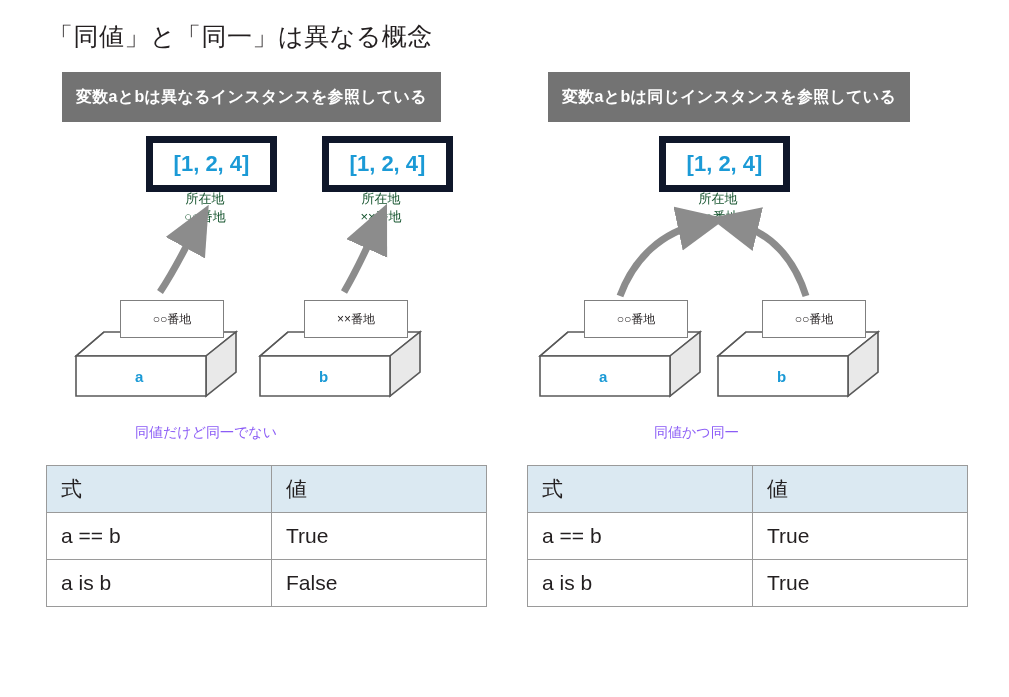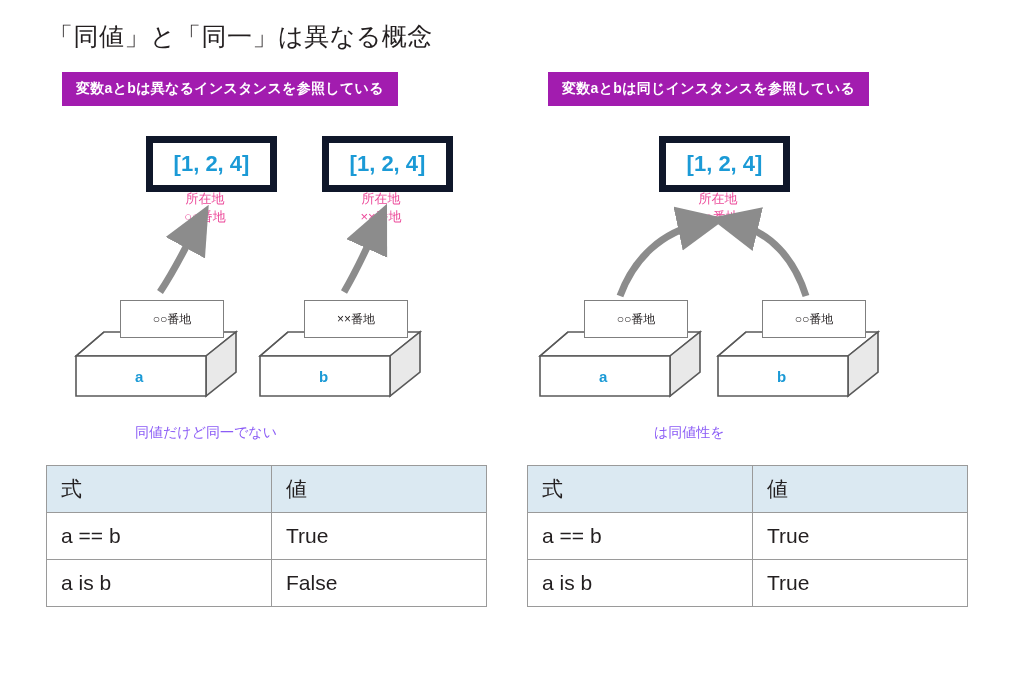--- a/index.html
+++ b/index.html
@@ -26,27 +26,27 @@
     top: 20px;
     font-size: 25px;
     letter-spacing: 0.5px;
     color: #231f20;
     white-space: nowrap;
   }
 
   
   .hdr-bar {
     position: absolute;
-    background: #a21caf;
+    background: #737373;
     color: #ffffff;
-    font-size: 14px;
+    font-size: 16px;
     font-weight: bold;
     display: flex;
     align-items: center;
-    padding: 4px 14px;
+    padding: 12px 14px;
     height: 26px;
     white-space: nowrap;
     letter-spacing: 0.3px;
   }
   #hdr-left  { left: 62px;  top: 72px; }
   #hdr-right { left: 540px; top: 72px; margin-left: 8px; }
 
   
   .val-box {
     position: absolute;
@@ -60,21 +60,21 @@
     justify-content: center;
     white-space: nowrap;
   }
 
   
   .addr-label {
     position: absolute;
     font-size: 13px;
     line-height: 1.35;
     text-align: center;
-    color: #ec4899;
+    color: #14532d;
     white-space: nowrap;
   }
 
   
   .caption {
     position: absolute;
     font-size: 14px;
     color: #8b5cf6;
     white-space: nowrap;
   }
@@ -213,21 +213,21 @@
     <svg width="170" height="72" viewBox="0 0 170 72">
       <polygon points="30,2 162,2 132,26 2,26" fill="#ffffff" stroke="#595959" stroke-width="1.6"></polygon>
       <polygon points="132,26 162,2 162,42 132,66" fill="#e9e9e9" stroke="#595959" stroke-width="1.6"></polygon>
       <polygon points="2,26 132,26 132,66 2,66" fill="#ffffff" stroke="#595959" stroke-width="1.6"></polygon>
       <polyline points="2,26 30,2" fill="none" stroke="#595959" stroke-width="1.6"></polyline>
     </svg>
     <div class="crate-letter" style="left:61px; top:38px;">b</div>
   </div>
   <div class="note-card" style="left:762px; top:300px; width:102px; height:36px;">○○番地</div>
 
-  <div class="caption" style="left:654px; top:424px;">は同値性を</div>
+  <div class="caption" style="left:654px; top:424px;">同値かつ同一</div>
 
   <svg class="arrow-layer">
     <defs>
       <marker id="ah" markerWidth="7" markerHeight="7" refX="3.2" refY="3.2" orient="auto">
         <path d="M0,0 L7,3.2 L0,6.4 z" fill="#8c8c8c"></path>
       </marker>
     </defs>
 
     <path d="M160,292 C176,268 184,250 196,228" stroke="#8c8c8c" stroke-width="7" fill="none" marker-end="url(#ah)"></path>
 

